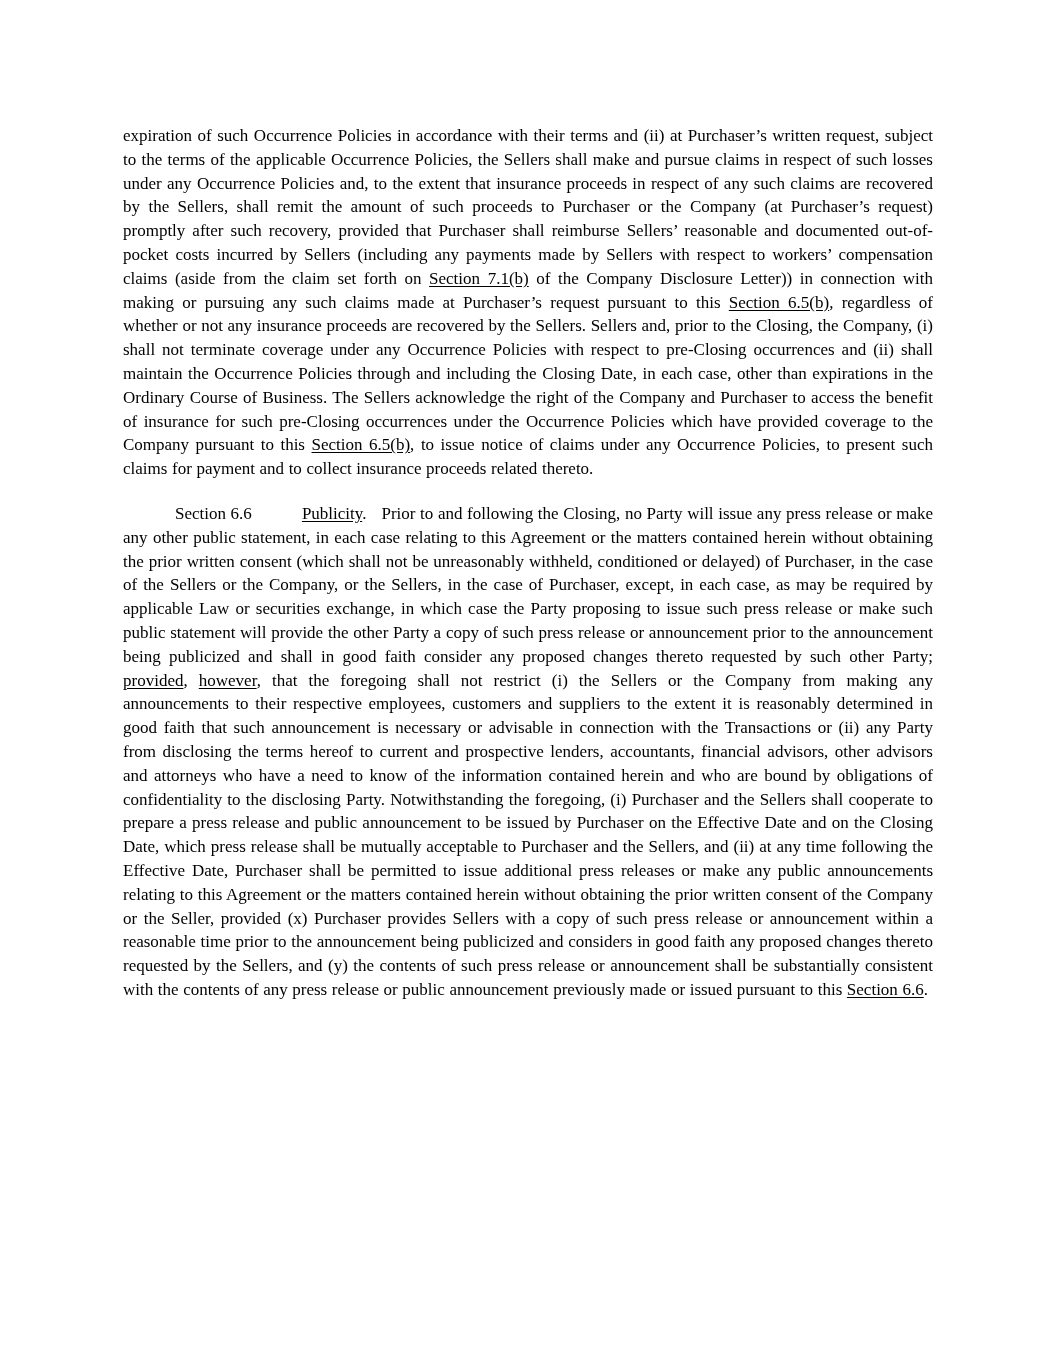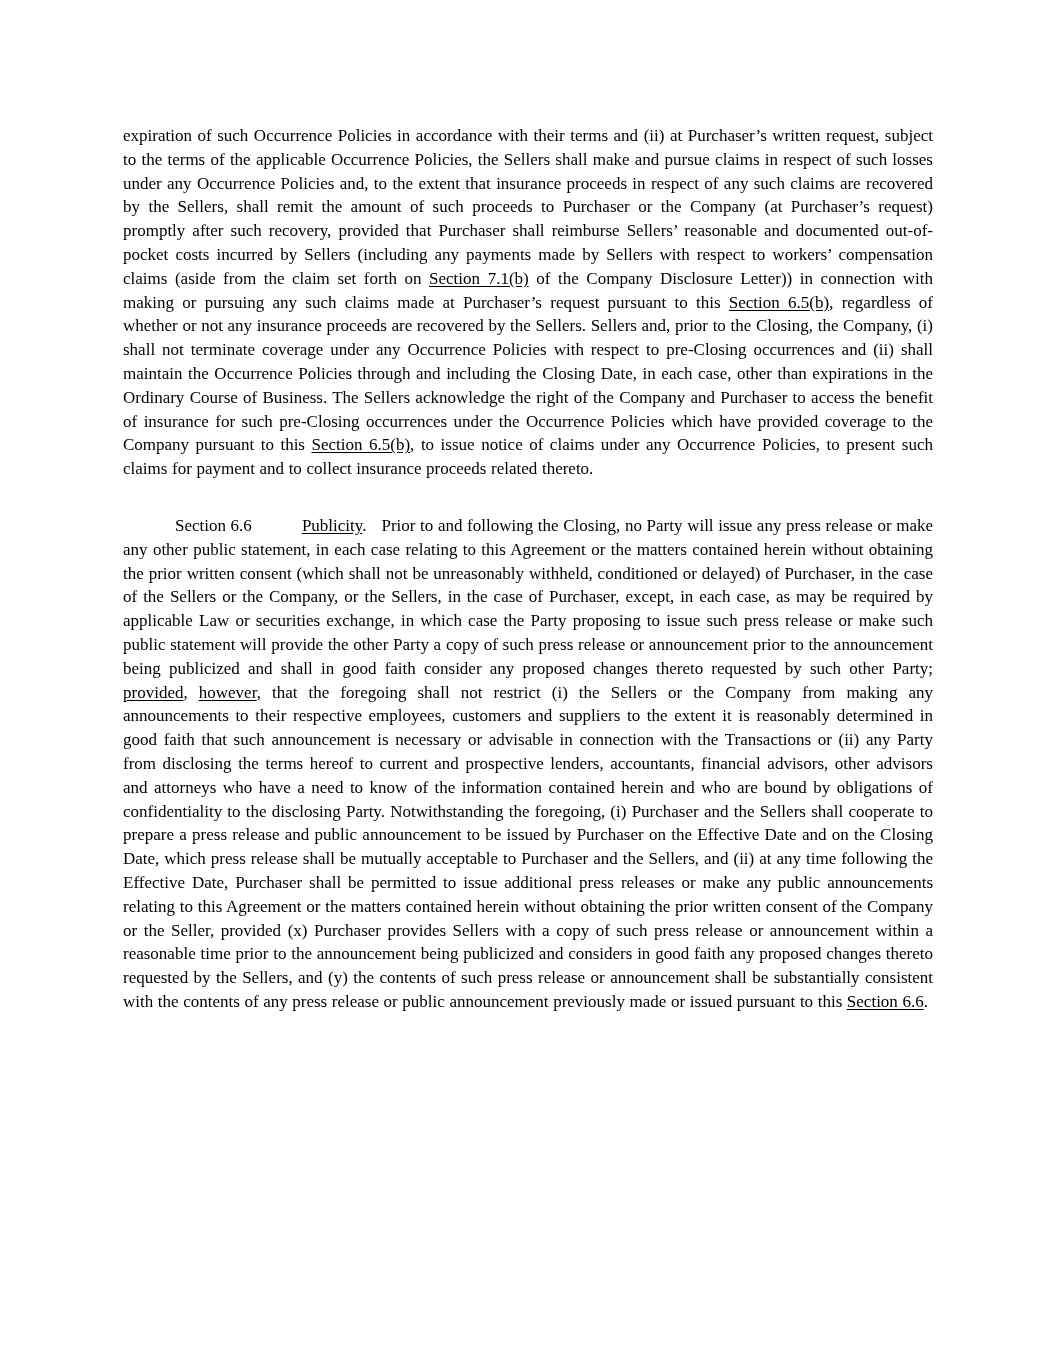--- a/index.html
+++ b/index.html
@@ -25,21 +25,21 @@
   p.para {
     margin: 0;
     font-size: 17px;
     line-height: 23.8px;
     text-align: justify;
     color: #000000;
     word-spacing: 0.02em;
   }
   p.para.indented {
     text-indent: 52px;
-    margin-top: 33px;
+    margin-top: 21px;
   }
   .u {
     text-decoration: underline;
     text-underline-offset: 2px;
   }
   .spacer {
     display: inline-block;
     height: 1px;
   }
   .page-number {

